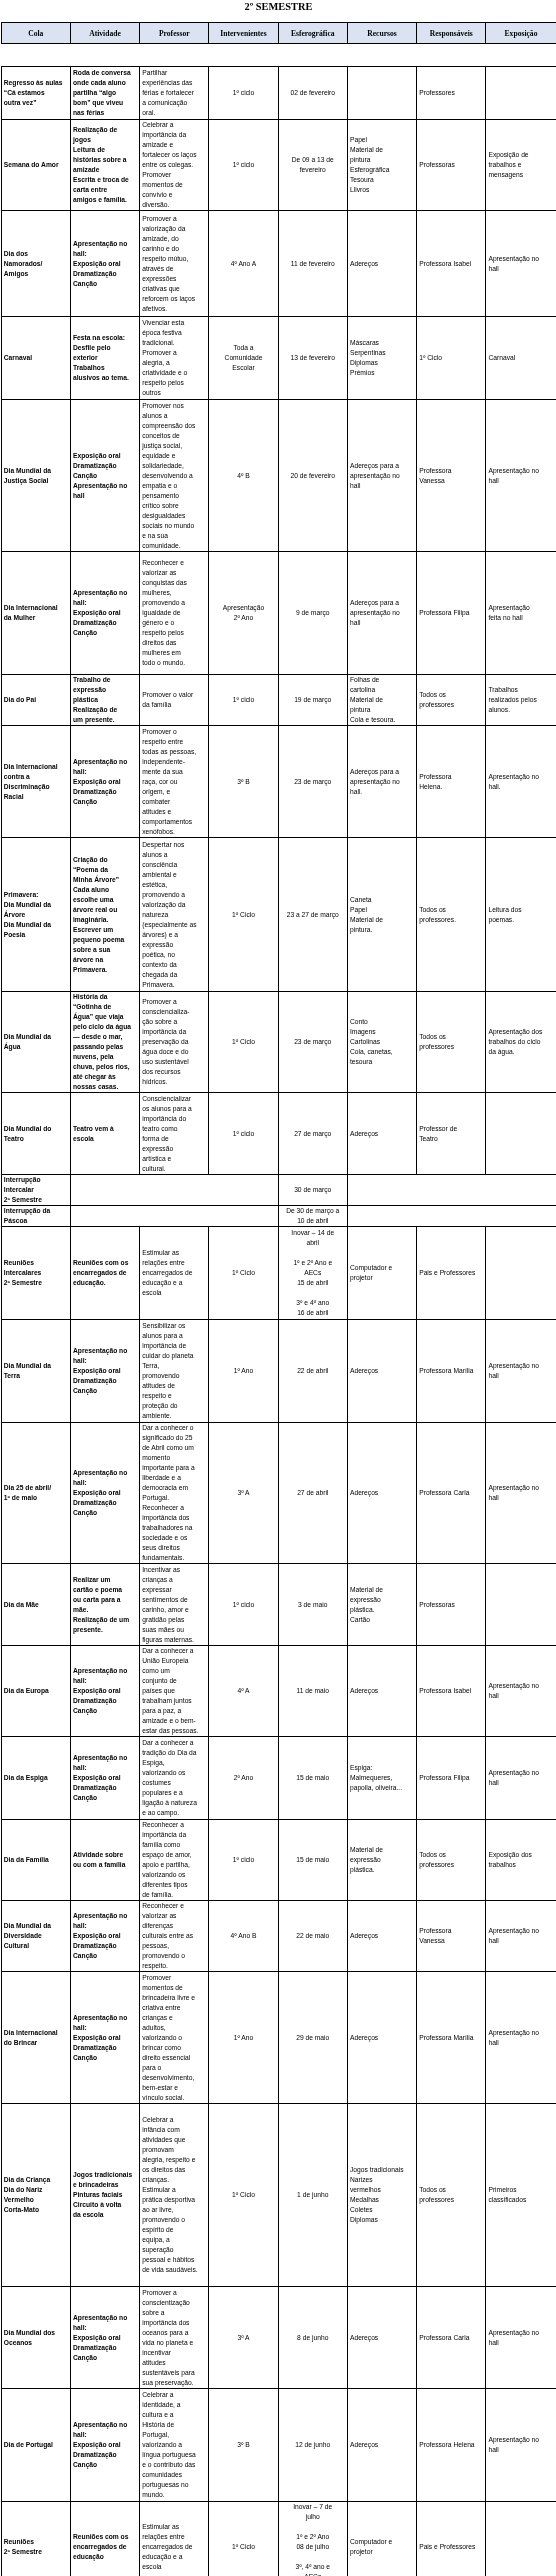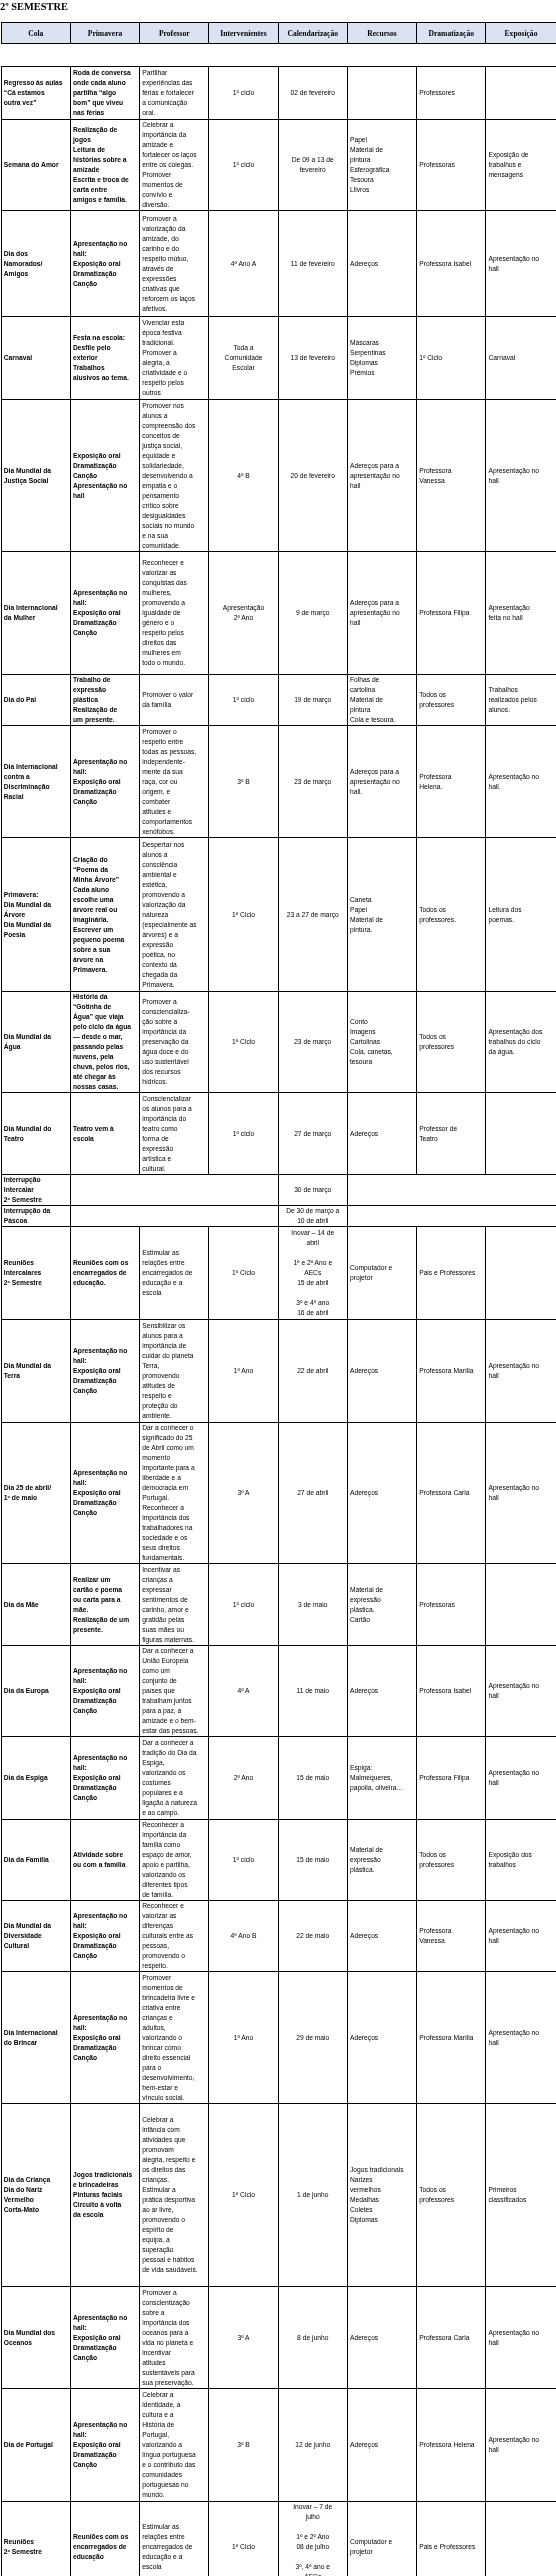--- a/index.html
+++ b/index.html
@@ -1,18 +1,18 @@
 <!DOCTYPE html>
 <html style="font-size:11px"><head>
 <meta charset="utf-8">
 <style>
   html, body { margin: 0; padding: 0; background: #ffffff; }
   body { width: 557px; font-family: "Liberation Sans", sans-serif; color: #000; }
   .title {
-    font-family: "Liberation Serif", serif; font-weight: bold;
+    text-align: center; font-family: "Liberation Serif", serif; font-weight: bold;
     font-size: 10.4px; height: 15.3px; line-height: 11px; padding-top: 0.7px; margin: 0;
   }
   .hdr-wrap { padding-top: 6.2px; height: 33px; }
   table { border-collapse: collapse; table-layout: fixed; width: 556px; margin-left: 0.7px; }
   table.hdr td {
     background: #dbe3f3; border: 1px solid #000; text-align: center; vertical-align: middle;
     font-family: "Liberation Serif", serif; font-weight: bold; font-size: 7.6px; height: 20px; padding: 0;
   }
   .gap { height: 11px; }
   table.main td {
@@ -36,26 +36,26 @@
         <col style="width:69px">
         <col style="width:69px">
       <col style="width:69px">
         <col style="width:69px">
         <col style="width:69px">
         <col style="width:70px">
     </colgroup>
     <tbody>
         <tr>
       <td>Cola</td>
-      <td>Primavera</td>
+      <td>Atividade</td>
       <td>Professor</td>
       <td>Intervenientes</td>
-      <td>Calendarização</td>
+      <td>Esferográfica</td>
       <td>Recursos</td>
-      <td>Dramatização</td>
+      <td>Responsáveis</td>
       <td>Exposição</td>
     </tr>
   </tbody>
     </table>
 </div>
 
 <div class="gap"></div>
 
 <table class="main" id="main-table">
   <colgroup>

